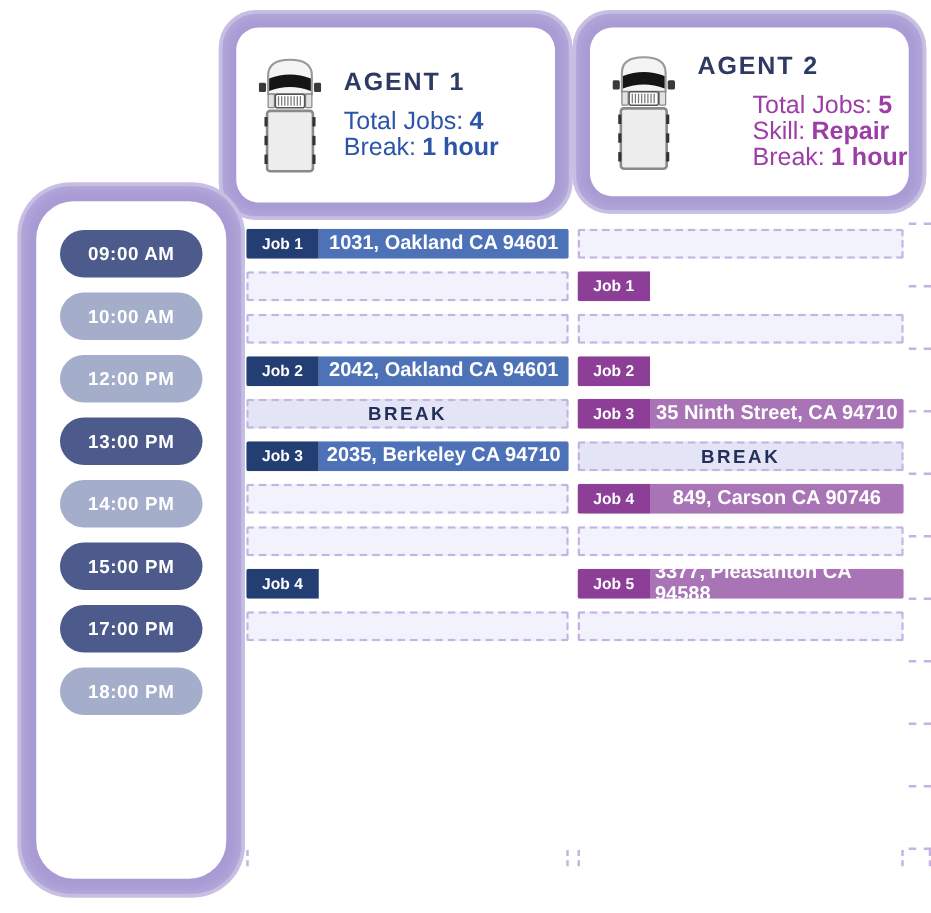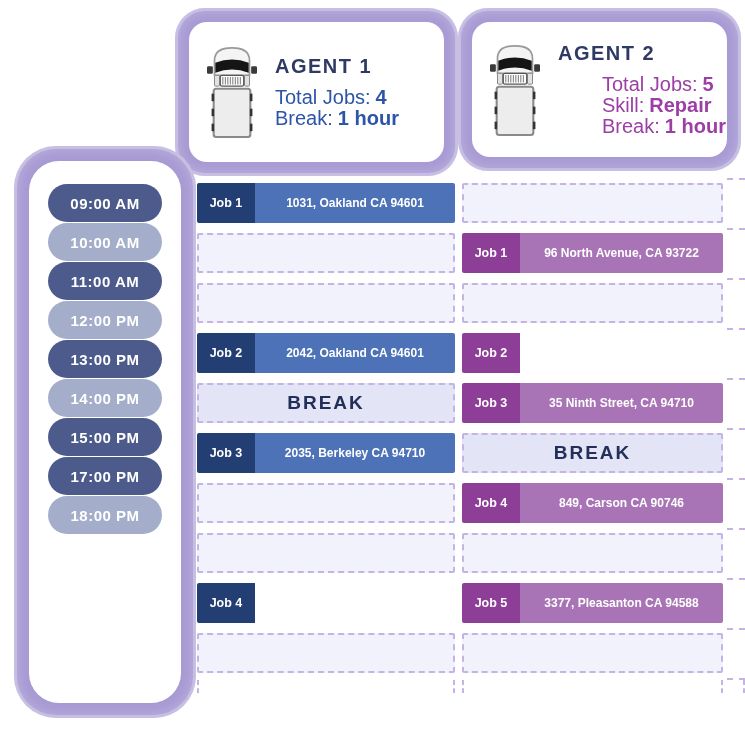--- a/index.html
+++ b/index.html
@@ -9,21 +9,21 @@
   }
   
   .frame{
     position:absolute;background:var(--frame,#a89bd4);
     box-shadow:inset 0 0 0 3px rgba(255,255,255,.25), inset 0 0 14px rgba(255,255,255,.35);
   }
   .frame-inner{position:absolute;background:#fff;}
   
   #time-panel{left:14px;top:146px;width:182px;height:572px;border-radius:42px;}
   #time-panel .frame-inner{inset:15px;border-radius:30px;}
-  #timeline{position:absolute;inset:15px;display:flex;flex-direction:column;align-items:center;padding-top:23px;gap:1px;}
+  #timeline{position:absolute;inset:15px;display:flex;flex-direction:column;align-items:center;padding-top:23px;gap:12px;}
   .pill{
     width:114px;height:38px;border-radius:19px;display:flex;align-items:center;justify-content:center;
     color:#fff;font-weight:bold;font-size:15px;letter-spacing:.5px;flex:0 0 auto;
   }
   .pill.dark{background:var(--pill-dark,#4d5b8c);}
   .pill.light{background:var(--pill-light,#a4aecb);}
   
   #card-1{left:175px;top:8px;width:283px;height:168px;border-radius:30px;}
   #card-2{left:458px;top:8px;width:283px;height:163px;border-radius:30px;}
   .card-inner{inset:14px;border-radius:18px;display:flex;align-items:center;padding-left:18px;box-sizing:border-box;}
@@ -32,33 +32,33 @@
   .agent-name{font-size:20px;font-weight:bold;letter-spacing:1.5px;color:var(--heading,#2e3a63);margin-bottom:9px;}
   .agent-line{font-size:20px;line-height:21px;}
   #card-1 .agent-line{color:var(--a1-text,#2d55a7);}
   #card-2 .agent-line{color:var(--a2-text,#9c3ea6);margin-left:44px;}
   .agent-line .lbl{margin-right:5px;}
   .agent-line b{font-weight:bold;}
   
   .col{position:absolute;top:183px;}
   #col-agent1{left:197px;width:258px;}
   #col-agent2{left:462px;width:261px;}
-  .slot{height:40px;margin-bottom:10px;border-radius:2px;box-sizing:border-box;}
+  .slot{height:24px;margin-bottom:10px;border-radius:2px;box-sizing:border-box;}
   .slot.empty{background:var(--empty-bg,#f1f2fb);border:2px dashed var(--dash,#c5b4e3);}
   .slot.break{
     background:var(--break-bg,#e3e5f7);border:2px dashed var(--dash,#c5b4e3);
     display:flex;align-items:center;justify-content:center;
-    color:var(--break-text,#222f58);font-weight:bold;font-size:19px;letter-spacing:2px;
+    color:var(--break-text,#222f58);font-weight:bold;font-size:15px;letter-spacing:2px;
   }
   .slot.job{display:flex;overflow:hidden;}
   .job-label{
     width:58px;flex:0 0 auto;display:flex;align-items:center;justify-content:center;
     color:#fff;font-weight:bold;font-size:12.5px;
   }
-  .job-addr{flex:1;display:flex;align-items:center;justify-content:center;color:#fff;font-weight:bold;font-size:12px;padding:0 4px;}
+  .job-addr{flex:1;display:flex;align-items:center;justify-content:center;color:#fff;font-weight:bold;font-size:16px;padding:0 4px;}
   .job-label.a1{background:var(--a1-label,#233e72);}
   .job-addr.a1{background:var(--a1-bar,#4d72b8);}
   .job-label.a2{background:var(--a2-label,#8d3f97);}
   .job-addr.a2{background:var(--a2-bar,#a874b5);}
   
   .hstub{position:absolute;left:727px;width:18px;height:0;border-top:2px dashed var(--dash,#c5b4e3);}
   .vstub{position:absolute;top:680px;height:13px;width:0;border-left:2px dashed var(--dash,#c5b4e3);}
 </style>
 </head>
 <body>
@@ -166,21 +166,20 @@
       <div class="slot empty"></div>
       <div class="slot job">
         <div class="job-label a1">Job 4</div>
       </div>
       <div class="slot empty"></div>
     </div>
   <div class="col" id="col-agent2">
       <div class="slot empty"></div>
       <div class="slot job">
         <div class="job-label a2">Job 1</div>
-        <div class="job-addr a2">96 North Avenue, CA 93722</div>
       </div>
       <div class="slot empty"></div>
       <div class="slot job">
         <div class="job-label a2">Job 2</div>
       </div>
       <div class="slot job">
         <div class="job-label a2">Job 3</div>
         <div class="job-addr a2">35 Ninth Street, CA 94710</div>
       </div>
       <div class="slot break">BREAK</div>
@@ -194,21 +193,20 @@
         <div class="job-addr a2">3377, Pleasanton CA 94588</div>
       </div>
       <div class="slot empty"></div>
     </div>
 
   <div class="frame" id="time-panel">
     <div class="frame-inner"></div>
     <div id="timeline">
         <div class="pill dark">09:00 AM</div>
         <div class="pill light">10:00 AM</div>
-        <div class="pill dark">11:00 AM</div>
         <div class="pill light">12:00 PM</div>
         <div class="pill dark">13:00 PM</div>
         <div class="pill light">14:00 PM</div>
         <div class="pill dark">15:00 PM</div>
         <div class="pill dark">17:00 PM</div>
         <div class="pill light">18:00 PM</div>
       </div>
   </div>
 
 <div class="hstub" style="top: 178px;"></div>

